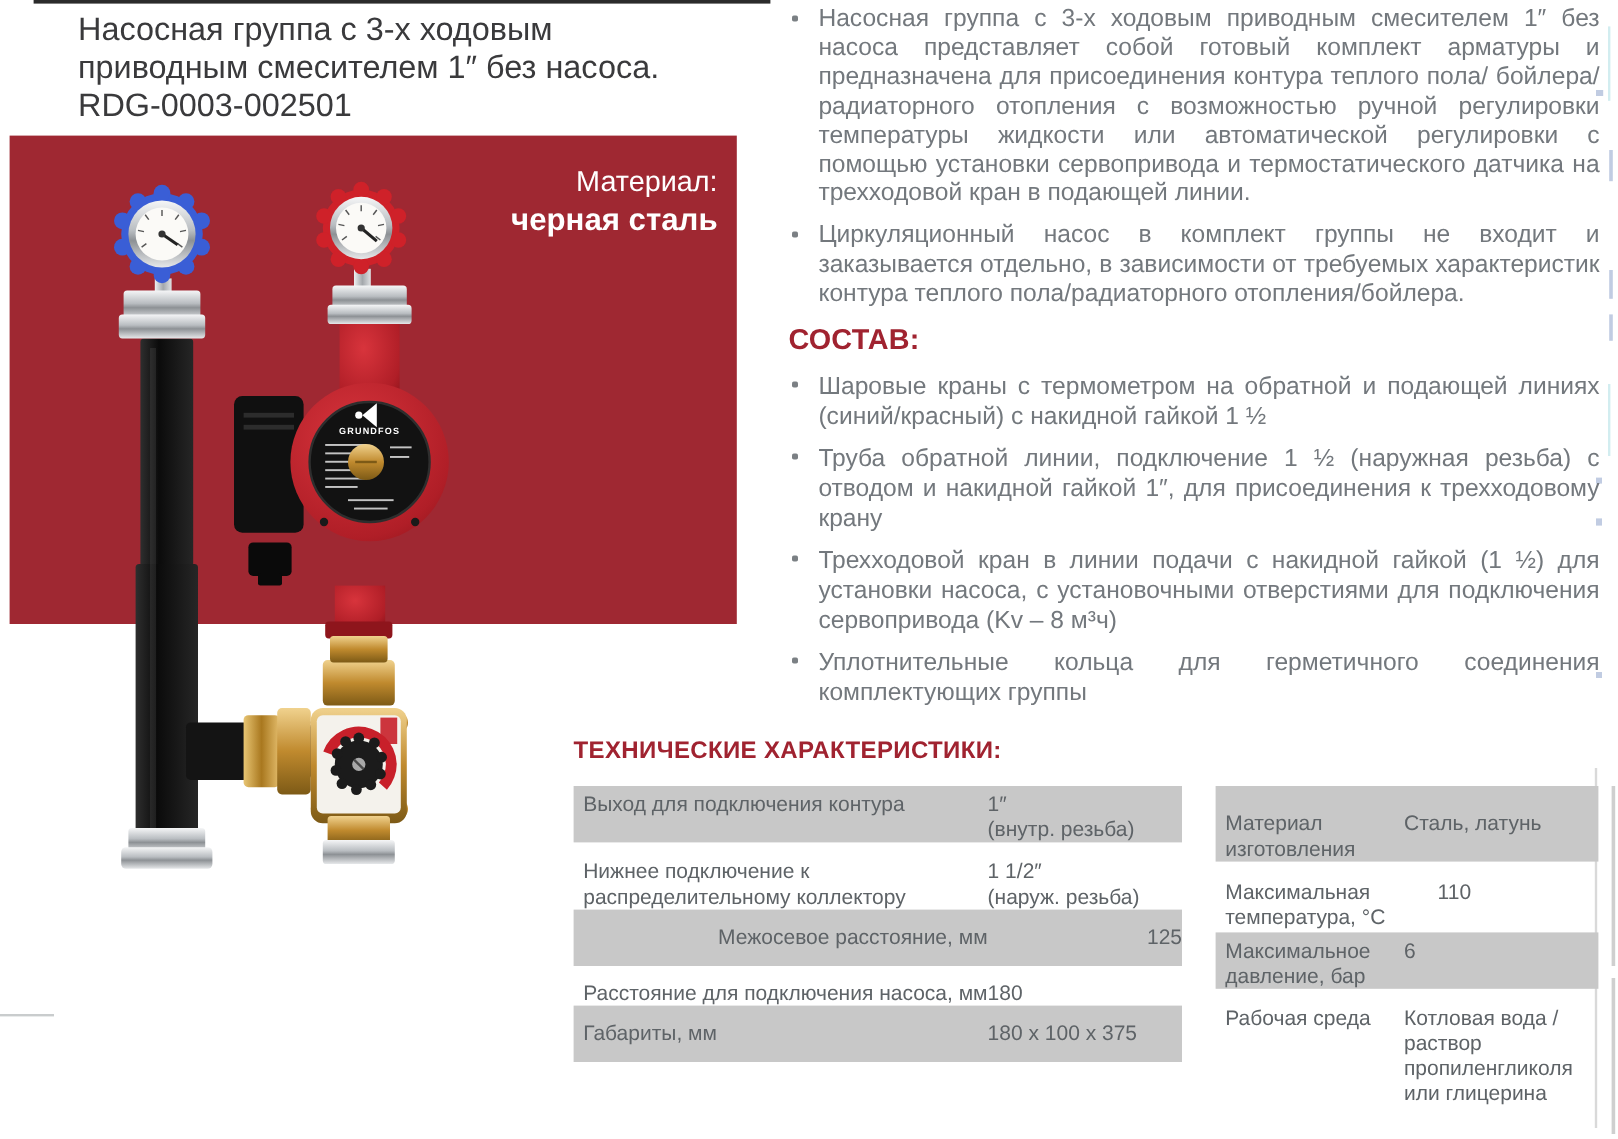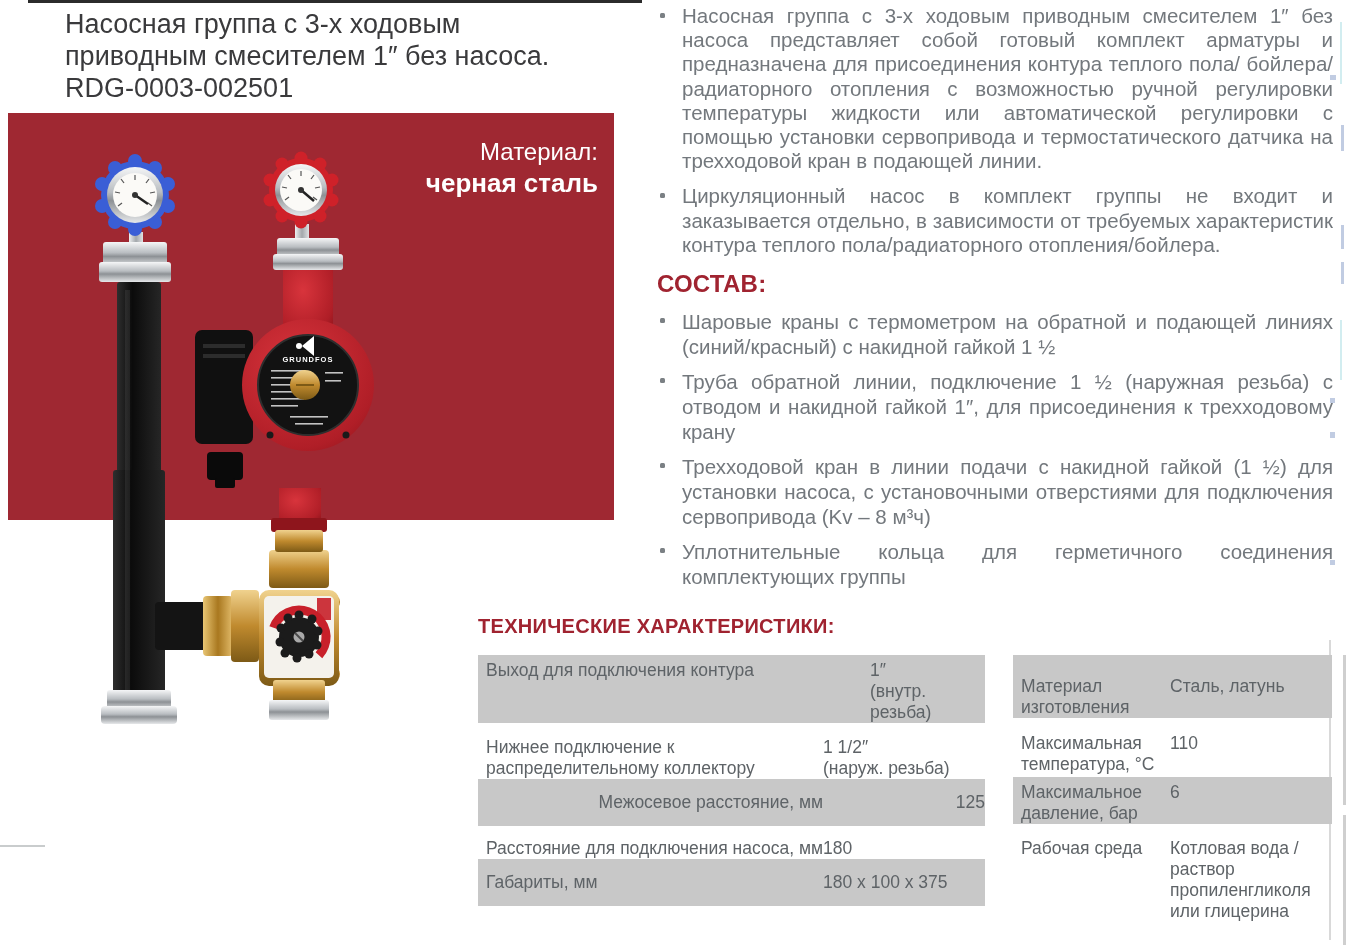--- a/index.html
+++ b/index.html
@@ -42,28 +42,28 @@
   .table-right{left:1013px;width:319px;}
   .srow{display:flex;box-sizing:border-box;}
   .srow.gray{background:#c8c8c8;}
   .srow .lbl{box-sizing:border-box;padding-left:8px;}
   .srow .val{white-space:pre-line;}
   .table-left .lbl{flex:0 0 345px;}
   .table-left .val{flex:1;}
   .table-right .lbl{flex:0 0 157px;}
   .table-right .val{flex:1;}
   
-  .r1{min-height:45px;padding-top:5px;gap:47px;}
+  .r1{min-height:45px;padding-top:5px;}
   .r2{min-height:53px;padding-top:14px;}
   .r3{min-height:47px;padding-top:13px;text-align:right;}
   .r4{min-height:30px;padding-top:12px;}
   .r5{min-height:47px;padding-top:13px;}
   
   .rr1{min-height:43px;padding-top:21px;}
-  .rr2{min-height:59px;padding-top:15px;}
+  .rr2{min-height:59px;padding-top:15px;gap:28px;}
   .rr3{min-height:43px;padding-top:5px;}
   .rr4{min-height:112px;padding-top:14px;}
 </style>
 </head>
 <body>
 
 <div class="page">
 
   <div class="top-rule"></div>
   <div class="crop-line"></div>

